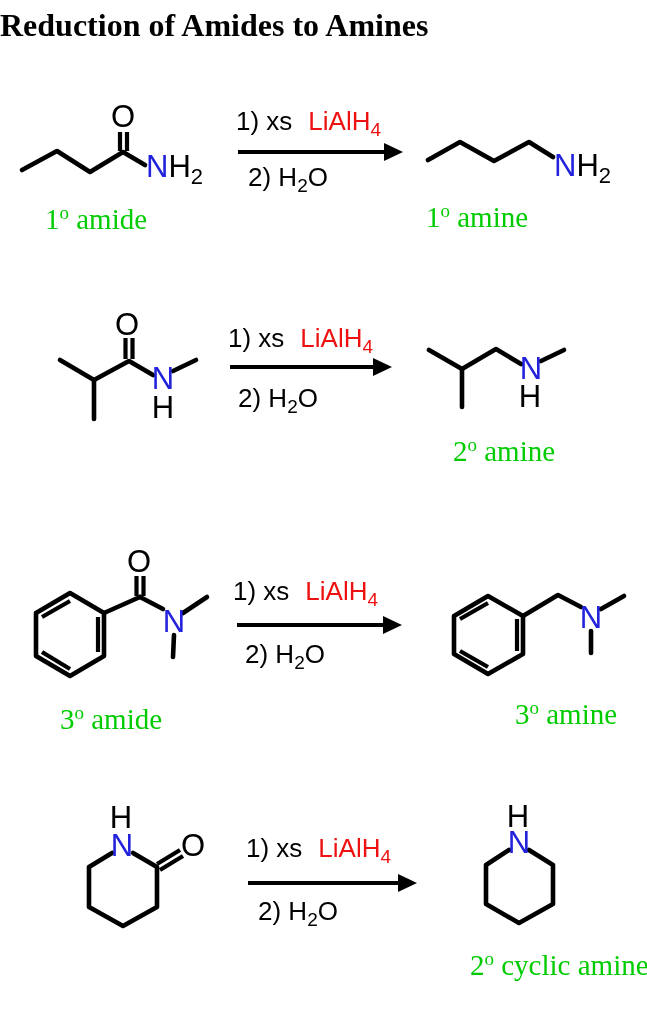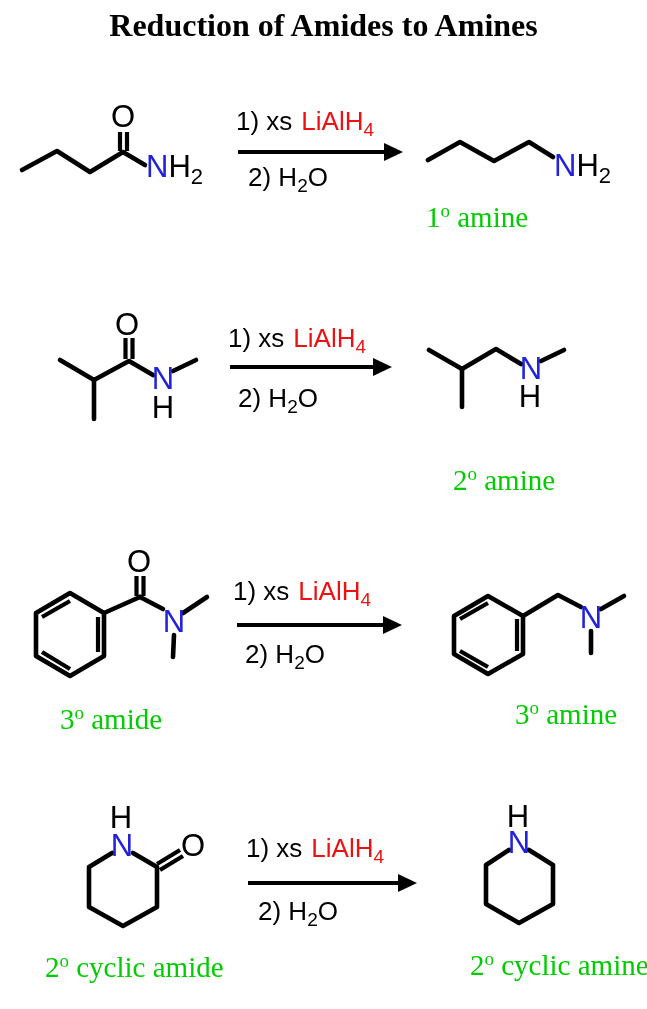--- a/index.html
+++ b/index.html
@@ -1,30 +1,30 @@
 <!DOCTYPE html>
 <html style="--bond: #000000; --nitrogen: #2222dd; --reagent-red: #ee1111; --label-green: #00cc00;"><head>
 <meta charset="utf-8">
 <title>Reduction of Amides to Amines</title>
 <style>
   html,body{margin:0;padding:0;background:#ffffff;}
   .page{position:relative;width:647px;height:1009px;background:#fff;overflow:hidden;
         font-family:"Liberation Sans",sans-serif;}
-  .title{position:absolute;left:0;right:0;top:7px;text-align:center;
+  .title{position:absolute;left:0;right:0;top:7px;text-align:left;
          font-family:"Liberation Serif",serif;font-weight:bold;font-size:32px;color:#000;}
   .row{position:absolute;left:0;width:647px;}
   .struct{position:absolute;}
   .bond{stroke:var(--bond,#000);stroke-width:4.6;fill:none;stroke-linecap:round;stroke-linejoin:round;}
   .dbl{stroke:var(--bond,#000);stroke-width:4.2;fill:none;stroke-linecap:butt;}
   .atom{font-family:"Liberation Sans",sans-serif;font-size:31px;fill:var(--bond,#000);}
   .atom-n{fill:var(--nitrogen,#2222dd);}
   .sub{font-size:22px;}
   .cond{position:absolute;font-size:26px;color:#000;white-space:nowrap;line-height:1.05;}
   .cond sub{font-size:19px;vertical-align:-6px;line-height:0;}
-  .reagent{color:var(--reagent-red,#ee1111);margin-left:9px;}
+  .reagent{color:var(--reagent-red,#ee1111);margin-left:16px;}
   .arrow{position:absolute;}
   .arrow line{stroke:var(--bond,#000);stroke-width:4;}
   .arrow polygon{fill:var(--bond,#000);stroke:none;}
   .glabel{position:absolute;font-family:"Liberation Serif",serif;font-size:29px;
           color:var(--label-green,#00cc00);white-space:nowrap;line-height:1.0;}
   .glabel sup{font-size:19px;vertical-align:10px;line-height:0;}
 </style>
 </head>
 <body>
 
@@ -55,20 +55,23 @@
       <span>2) H</span><sub>2</sub><span>O</span>
     </div>
 
     <svg class="struct" style="left:420px;top:45px;" width="210" height="62" viewBox="0 0 210 62">
       <g>
         <path class="bond" d="M8,30 L40,12 L74,31 L109,12 L133,27"></path>
       </g>
       <text class="atom" x="134" y="46"><tspan class="atom-n">N</tspan><tspan>H</tspan><tspan class="sub" dy="7">2</tspan></text>
     </svg>
 
+    <div class="glabel" style="left:45px;top:120px;">
+      <span>1</span><sup>o</sup><span> amide</span>
+    </div>
     <div class="glabel" style="left:426px;top:118px;">
       <span>1</span><sup>o</sup><span> amine</span>
     </div>
   </section>
 
   <section class="row" style="top:300px;height:185px;">
 
     <svg class="struct" style="left:45px;top:5px;" width="165" height="125" viewBox="0 0 165 125">
       <g>
         <path class="bond" d="M15,55 L49,75 L84,56 L108,70"></path>
@@ -96,21 +99,21 @@
     <svg class="struct" style="left:420px;top:35px;" width="165" height="85" viewBox="0 0 165 85">
       <g>
         <path class="bond" d="M9,15 L42,34 L76,14 L101,29"></path>
         <line class="bond" x1="42" y1="34" x2="42" y2="72"></line>
         <line class="bond" x1="121" y1="26" x2="144" y2="15"></line>
       </g>
       <text class="atom atom-n" text-anchor="middle" x="111" y="44">N</text>
       <text class="atom" text-anchor="middle" x="110" y="72">H</text>
     </svg>
 
-    <div class="glabel" style="left:453px;top:166px;">
+    <div class="glabel" style="left:453px;top:137px;">
       <span>2</span><sup>o</sup><span> amine</span>
     </div>
   </section>
 
   <section class="row" style="top:545px;height:195px;">
 
     <svg class="struct" style="left:25px;top:0px;" width="200" height="140" viewBox="0 0 200 140">
       <g>
         <path class="bond" d="M45,48 L11,68 L11,111 L45,131 L79,111 L79,68 Z"></path>
         <line class="dbl" x1="45" y1="56" x2="17" y2="72"></line>
@@ -184,21 +187,18 @@
     </div>
 
     <svg class="struct" style="left:455px;top:5px;" width="130" height="140" viewBox="0 0 130 140">
       <g>
         <path class="bond" d="M74,50 L98,65 L98,104 L64,123 L31,104 L31,65 L54,50"></path>
       </g>
       <text class="atom" text-anchor="middle" x="63" y="27">H</text>
       <text class="atom atom-n" text-anchor="middle" x="64" y="53">N</text>
     </svg>
 
-    <div class="glabel" style="left:45px;top:158px;">
-      <span>2</span><sup>o</sup><span> cyclic amide</span>
-    </div>
     <div class="glabel" style="left:438px;top:156px;margin-left:32px;">
       <span>2</span><sup>o</sup><span> cyclic amine</span>
     </div>
   </section>
 
 </div>
 
 </body></html>

